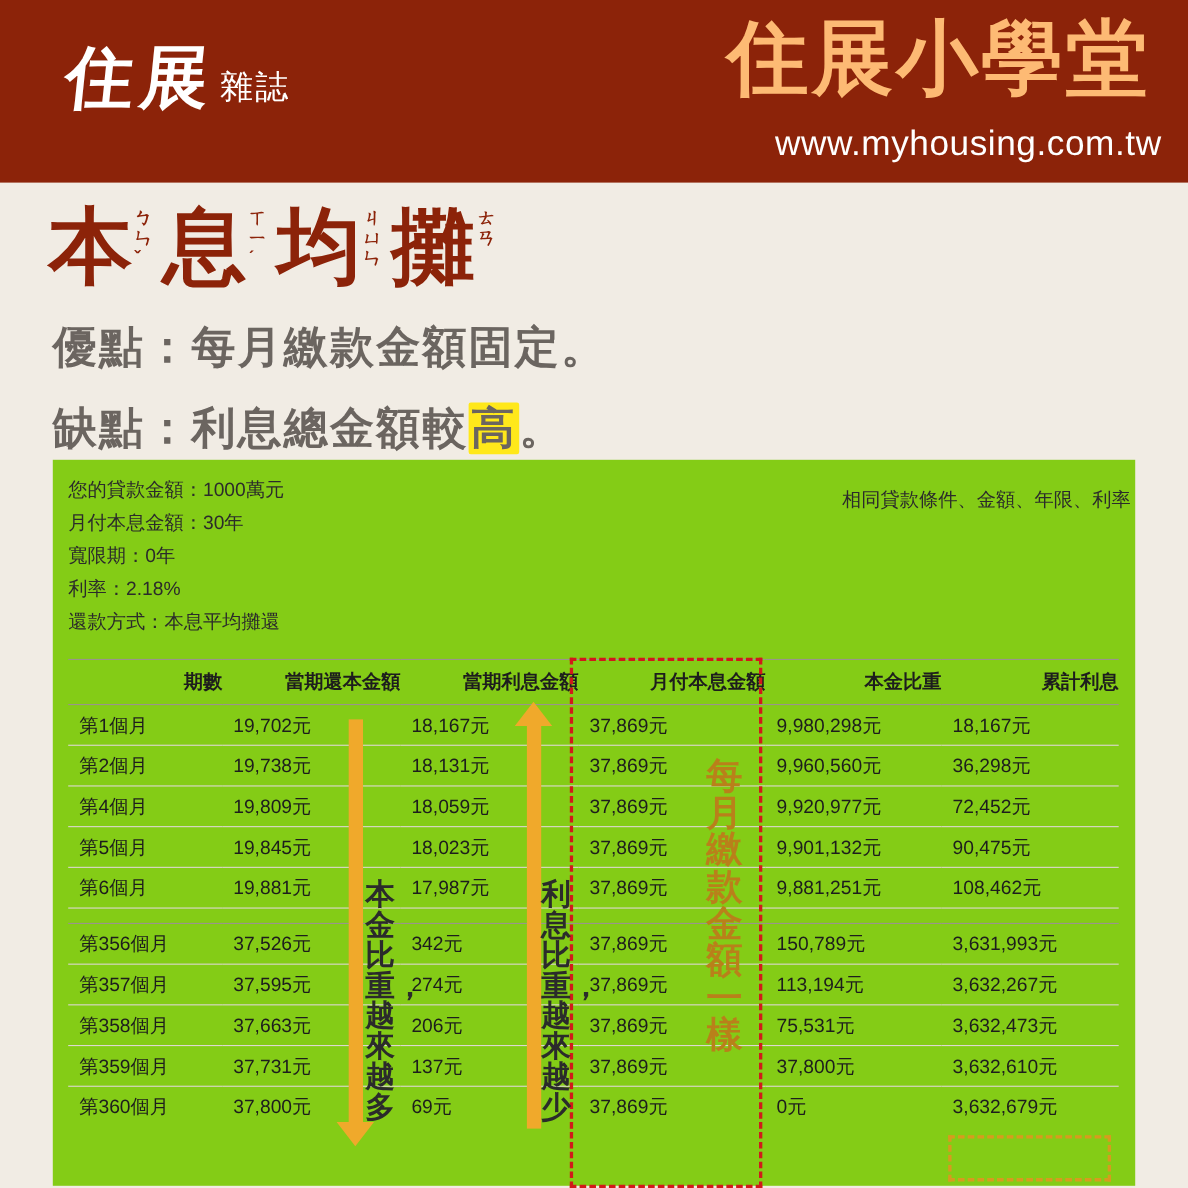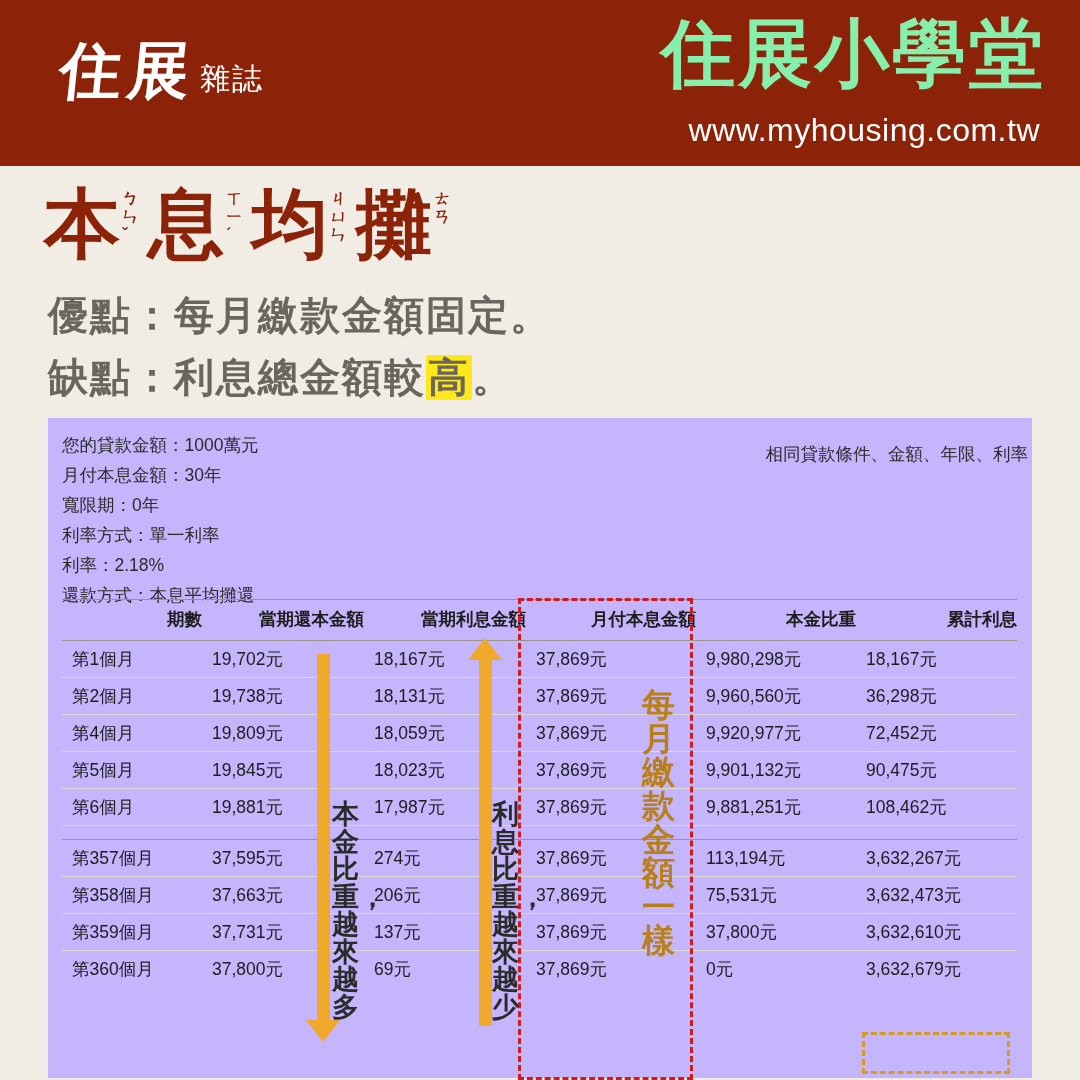--- a/index.html
+++ b/index.html
@@ -28,25 +28,25 @@
     transform:skewX(-6deg);
   }
   .logo-sub {
     font-family:"DejaVu Serif", serif;
     font-size:30px; color:#ffffff; margin-left:4px; margin-bottom:2px;
     letter-spacing:2px;
   }
   .brand-title {
     position:absolute; right:34px; top:16px;
     font-family:"DejaVu Serif", serif;
-    font-weight:bold; font-size:74px; color:#86efac;
+    font-weight:bold; font-size:74px; color:#fdba74;
     letter-spacing:3px; line-height:1;
   }
   .brand-url {
-    position:absolute; right:40px; top:112px;
+    position:absolute; right:24px; top:112px;
     font-family:"Liberation Sans", sans-serif;
     font-size:32px; color:#ffffff; letter-spacing:0.5px;
   }
 
   
   .title-row {
     position:absolute; left:44px; top:186px;
     display:flex; align-items:flex-start;
   }
   .big-char {
@@ -65,31 +65,31 @@
     text-align:left;
   }
 
   .sub-line {
     position:absolute; left:48px;
     font-family:"DejaVu Serif", serif;
     font-weight:bold; font-size:40px; color:#6b6560;
     letter-spacing:2px; white-space:nowrap;text-align:right;
   }
   .sub-line.one { top:288px; }
-  .sub-line.two { top:350px;font-family:Liberation Serif, serif; }
+  .sub-line.two { top:362px; }
   .hl {
     background:#ffe81a;
     padding:0 2px; border-radius:2px;
   }
 
   
   .card {
     position:absolute; left:48px; top:418px;
     width:984px; height:660px;
-    background:#c4b5fd;
+    background:#84cc16;
   }
   .loan-info {
     position:absolute; left:14px; top:12px;
     font-family:"Liberation Sans", sans-serif;
     font-size:17.5px; color:#2b2b2b; line-height:1.72;
   }
   .cond-note {
     position:absolute; right:4px; top:24px;
     font-family:"Liberation Sans", sans-serif;
     font-size:17.5px; color:#2b2b2b;
@@ -219,21 +219,20 @@
 <div class="sub-line two">
   <span>缺點：利息總金額較</span><span class="hl">高</span><span>。</span>
 </div>
 
 <div class="card">
 
   <div class="loan-info">
     <div>您的貸款金額：1000萬元</div>
     <div>月付本息金額：30年</div>
     <div>寬限期：0年</div>
-    <div>利率方式：單一利率</div>
     <div>利率：2.18%</div>
     <div>還款方式：本息平均攤還</div>
   </div>
 
   <div class="cond-note">相同貸款條件、金額、年限、利率</div>
 
   <table class="amort">
     <colgroup>
       <col class="c1">
         <col class="c2">
@@ -297,20 +296,28 @@
       <tr class="gap">
         <td></td>
           <td></td>
           <td></td>
         <td></td>
           <td></td>
           <td></td>
       </tr>
 
       <tr>
+        <td>第356個月</td>
+        <td>37,526元</td>
+        <td>342元</td>
+        <td>37,869元</td>
+        <td>150,789元</td>
+        <td>3,631,993元</td>
+      </tr>
+      <tr>
         <td>第357個月</td>
         <td>37,595元</td>
         <td>274元</td>
         <td>37,869元</td>
         <td>113,194元</td>
         <td>3,632,267元</td>
       </tr>
       <tr>
         <td>第358個月</td>
         <td>37,663元</td>

